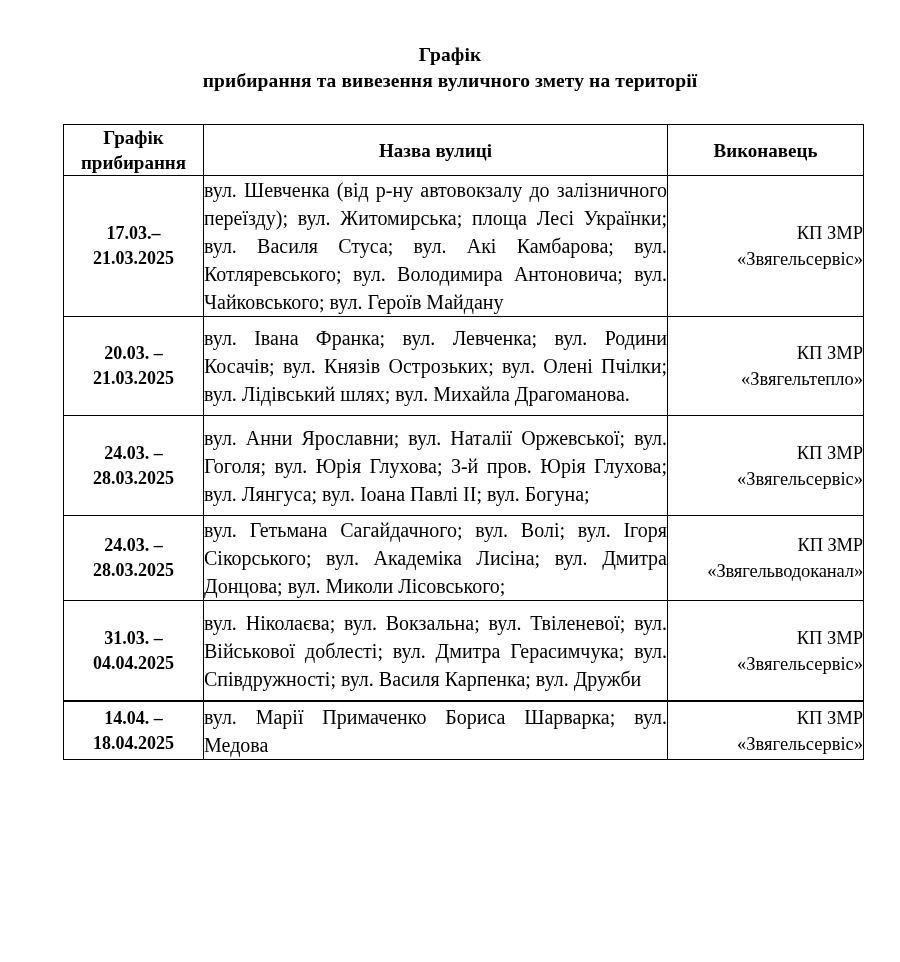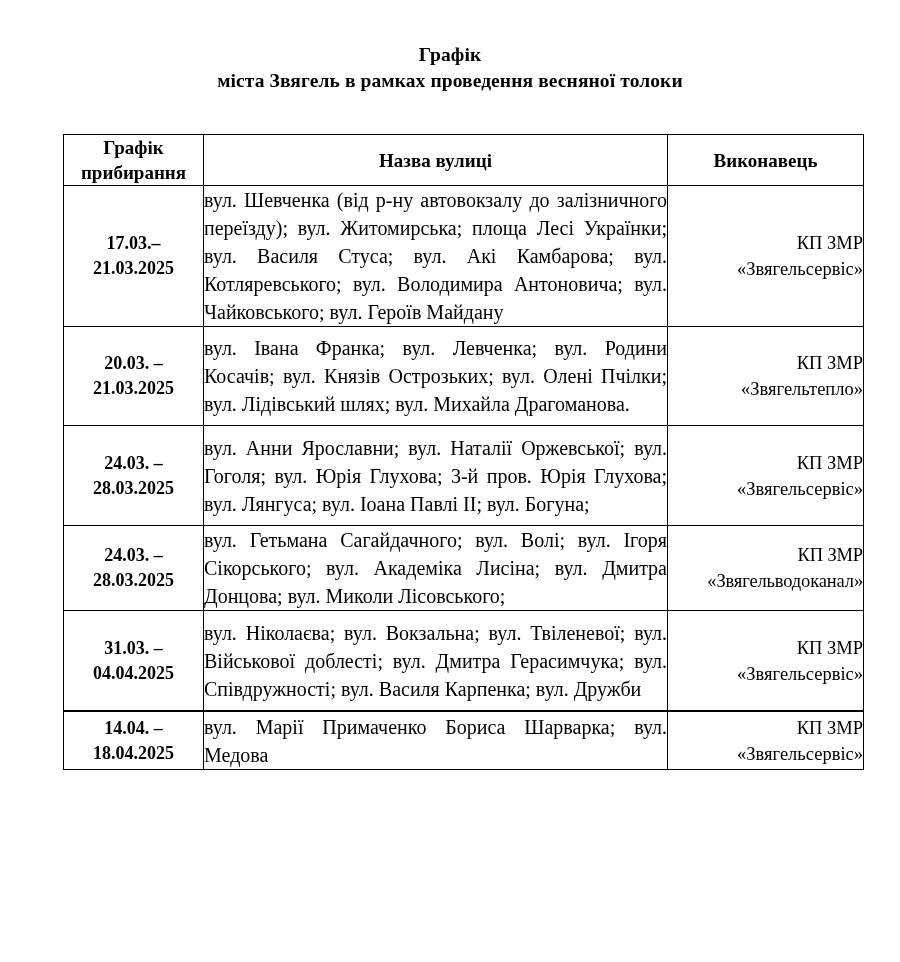--- a/index.html
+++ b/index.html
@@ -36,21 +36,21 @@
   }
   .title-line {
     display: block;
     white-space: nowrap;
   }
 
   
   .table-wrap {
     position: absolute;
     left: 63px;
-    top: 134px;
+    top: 124px;
     width: 800px;
   }
   table.schedule {
     border-collapse: collapse;
     width: 800px;
     table-layout: fixed;
     background: #ffffff;
   }
   table.schedule td,
   table.schedule th {
@@ -128,21 +128,21 @@
   
   tr.section-break td { border-top: 2px solid #000000; }
 </style>
 </head>
 <body>
 
 <div class="page">
 
   <div class="title-block">
     <span class="title-line">Графік</span>
-    <span class="title-line">міста Звягель в рамках проведення весняної толоки</span>
+    <span class="title-line">прибирання та вивезення вуличного змету на території</span>
   </div>
 
   <div class="table-wrap">
     <table class="schedule">
       <colgroup>
         <col class="c-date">
         <col class="c-street">
         <col class="c-executor">
       </colgroup>
       <thead>

